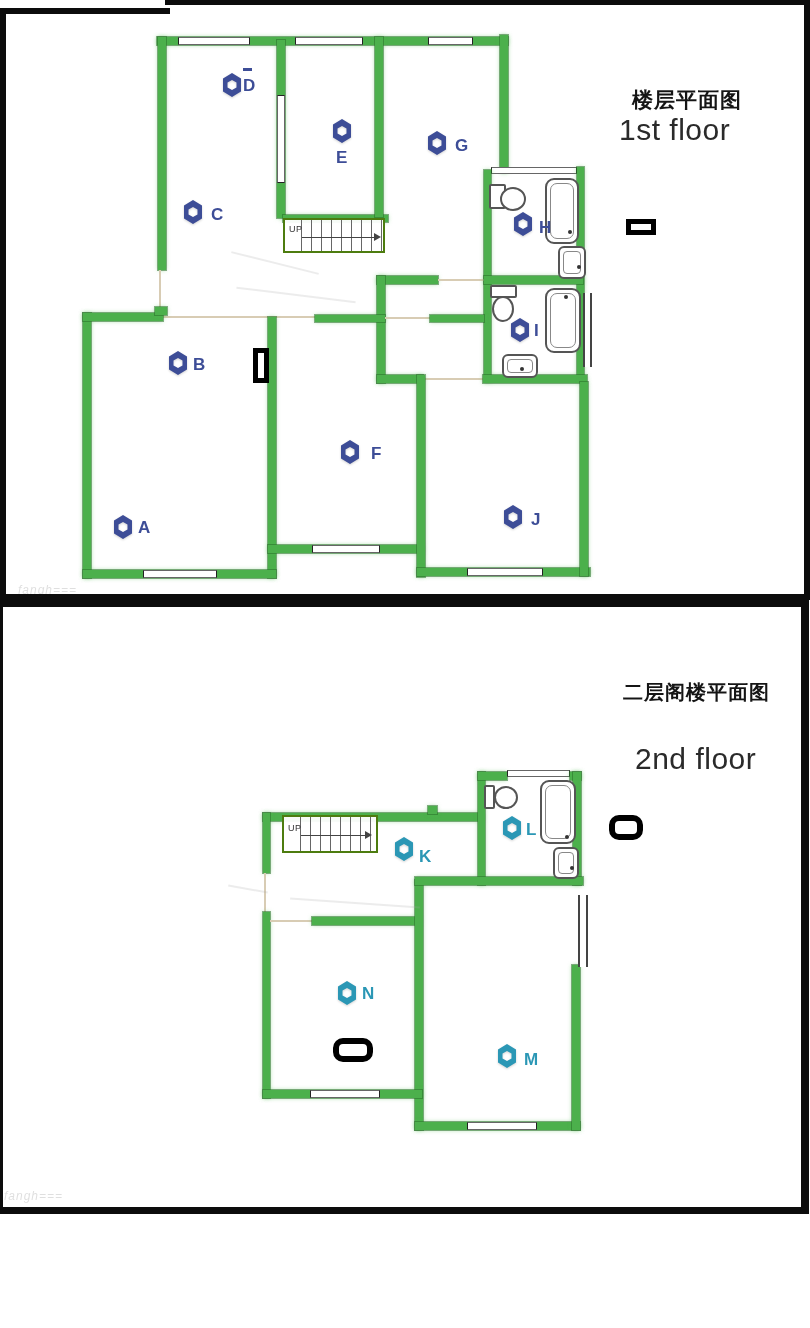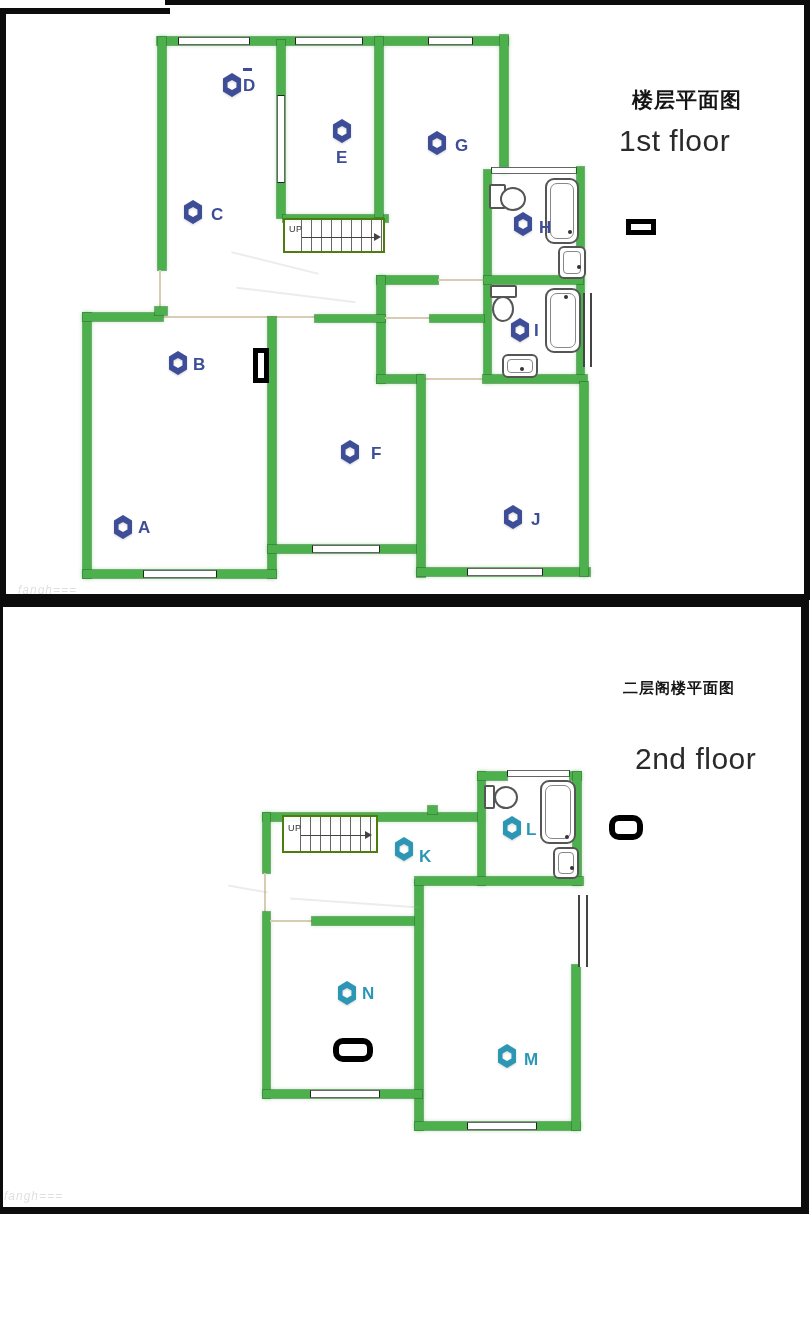--- a/index.html
+++ b/index.html
@@ -119,21 +119,21 @@
     </div>
   <div class="sink" style="left:502px;top:354px;width:36px;height:24px">
       <div class="sinki"></div>
       <div class="dot" style="left:16px;top:11px"></div>
     </div>
 
   <div class="blk" style="left:253px;top:348px;width:16px;height:35px"></div>
   <div class="blk" style="left:626px;top:219px;width:30px;height:16px"></div>
 
   <div class="zh" style="left:632px;top:86px">楼层平面图</div>
-  <div class="en" style="left:619px;top:124px">1st floor</div>
+  <div class="en" style="left:619px;top:113px">1st floor</div>
   <div class="wm" style="left:18px;top:583px">fangh===</div>
 
   <svg class="hx b1" style="left:113px;top:515px" width="20" height="24" viewBox="0 0 20 24">
       <path fill-rule="evenodd" d="M10 0 19 5.5 19 18.5 10 24 1 18.5 1 5.5Z M10 7 14.5 9.6 14.5 14.4 10 17 5.5 14.4 5.5 9.6Z"></path>
     </svg>
   <span class="ml c1" style="left:138px;top:518px">A</span>
   <svg class="hx b1" style="left:168px;top:351px" width="20" height="24" viewBox="0 0 20 24">
       <path fill-rule="evenodd" d="M10 0 19 5.5 19 18.5 10 24 1 18.5 1 5.5Z M10 7 14.5 9.6 14.5 14.4 10 17 5.5 14.4 5.5 9.6Z"></path>
     </svg>
   <span class="ml c1" style="left:193px;top:355px">B</span>
@@ -214,21 +214,21 @@
       <div class="dot" style="left:23px;top:53px"></div>
     </div>
   <div class="sink" style="left:553px;top:847px;width:26px;height:32px">
       <div class="sinki"></div>
       <div class="dot" style="left:15px;top:17px"></div>
     </div>
 
   <div class="blkr" style="left:609px;top:815px;width:34px;height:25px"></div>
   <div class="blkr" style="left:333px;top:1038px;width:40px;height:24px"></div>
 
-  <div class="zh" style="left:623px;top:679px;font-size:15px">二层阁楼平面图</div>
+  <div class="zh" style="left:623px;top:679px;font-size:20px">二层阁楼平面图</div>
   <div class="en" style="left:635px;top:742px">2nd floor</div>
   <div class="wm" style="left:4px;top:1189px">fangh===</div>
 
   <svg class="hx b2" style="left:394px;top:837px" width="20" height="24" viewBox="0 0 20 24">
       <path fill-rule="evenodd" d="M10 0 19 5.5 19 18.5 10 24 1 18.5 1 5.5Z M10 7 14.5 9.6 14.5 14.4 10 17 5.5 14.4 5.5 9.6Z"></path>
     </svg>
   <span class="ml c2" style="left:419px;top:847px">K</span>
   <svg class="hx b2" style="left:502px;top:816px" width="20" height="24" viewBox="0 0 20 24">
       <path fill-rule="evenodd" d="M10 0 19 5.5 19 18.5 10 24 1 18.5 1 5.5Z M10 7 14.5 9.6 14.5 14.4 10 17 5.5 14.4 5.5 9.6Z"></path>
     </svg>

